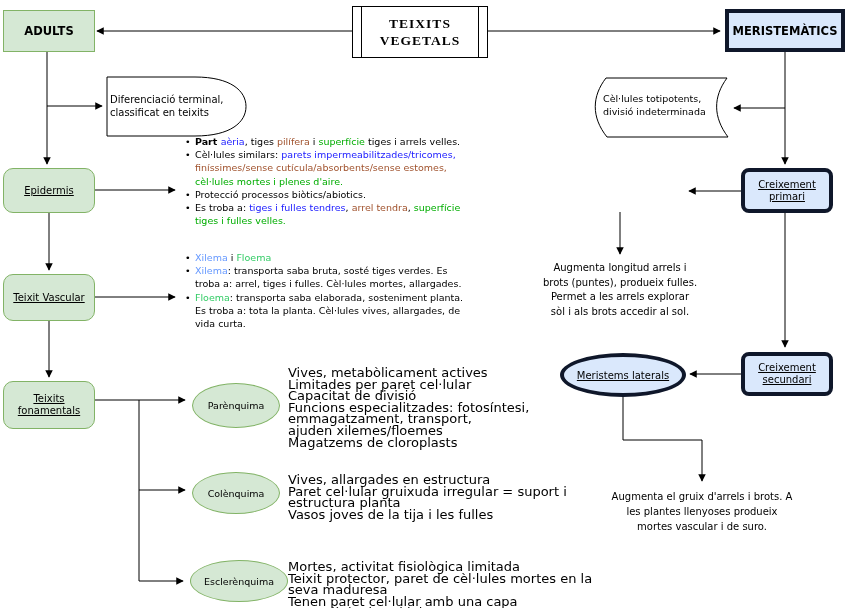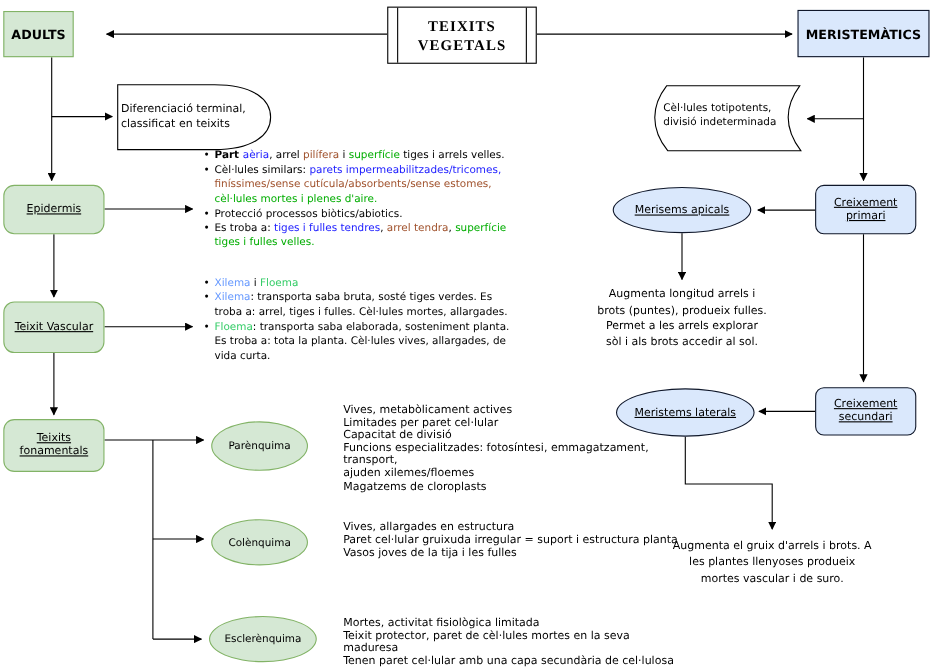--- a/index.html
+++ b/index.html
@@ -3,21 +3,21 @@
 <meta charset="utf-8">
 <style>
   html,body{margin:0;padding:0;background:#fff;}
   .canvas{position:relative;width:848px;height:608px;background:#fff;overflow:hidden;
           font-family:"DejaVu Sans","Liberation Sans",sans-serif;color:#000;}
   .overlay{position:absolute;left:0;top:0;width:848px;height:608px;pointer-events:none;}
 
   .node{position:absolute;display:flex;align-items:center;justify-content:center;
         text-align:center;box-sizing:border-box;white-space:pre-line;}
   .green-node{background:#d5e8d4;border:1px solid #82b366;}
-  .blue-node{background:#dae8fc;border:1px solid #0f172a;}
+  .blue-node{background:#dae8fc;border:4px solid #0f172a;}
   .rounded{border-radius:10px;}
   .ellipse{border-radius:50%;}
   .underl{text-decoration:underline;}
 
   .hdr{font-weight:bold;font-size:11.5px;}
   .root-box{position:absolute;left:352px;top:6px;width:136px;height:52px;background:#fff;
             border:1px solid #000;box-sizing:border-box;display:flex;align-items:center;
             justify-content:center;}
   .root-bars{position:absolute;left:8px;right:8px;top:0;bottom:0;
              border-left:1px solid #000;border-right:1px solid #000;}
@@ -29,21 +29,21 @@
   .ellipse-label{font-size:9.5px;}
 
   .shape-text{position:absolute;font-size:10px;line-height:13px;white-space:pre-line;}
 
   .blist{position:absolute;left:183px;width:350px;margin:0;padding:0;list-style:none;
          font-size:9.5px;line-height:13.2px;}
   .blist li{position:relative;padding-left:12px;margin:0;}
   .blist li::before{content:"\2022";position:absolute;left:2px;top:0;}
 
   .note{position:absolute;text-align:center;font-size:10px;line-height:14.5px;white-space:pre-line;}
-  .desc{position:absolute;left:312px;width:305px;font-size:10px;line-height:11.6px;white-space:pre-line;}
+  .desc{position:absolute;left:288px;width:305px;font-size:13px;line-height:11.6px;white-space:pre-line;}
 </style>
 </head>
 <body>
 
 <div class="canvas">
 
   <svg class="overlay" viewBox="0 0 848 608" xmlns="http://www.w3.org/2000/svg">
     <defs>
       <marker id="arr" viewBox="0 0 10 10" refX="9" refY="5" markerWidth="7.5" markerHeight="7.5" orient="auto-start-reverse">
         <path d="M0,0 L10,5 L0,10 z" fill="#000"></path>
@@ -69,21 +69,21 @@
       <path d="M785,213 L785,347" marker-end="url(#arr)"></path>
       <path d="M741,374 L690,374" marker-end="url(#arr)"></path>
       <path d="M623,397 L623,440 L702,440 L702,481" marker-end="url(#arr)"></path>
     </g>
     <g stroke="#000" stroke-width="1" fill="#fff">
       <path d="M107,77 L195,77 C231,77 246,91 246,106.5 C246,122 231,136 195,136 L107,136 Z"></path>
       <path d="M606,78 L727,78 C713,97 713,117 728,137 L607,137 C591,117 592,96 606,78 Z"></path>
     </g>
   </svg>
 
-  <div class="node green-node hdr" style="left:3px;top:10px;width:64px;height:42px;">
+  <div class="node green-node hdr" style="left:3px;top:10px;width:92px;height:42px;">
     <span>ADULTS</span>
   </div>
 
   <div class="root-box">
     <div class="root-bars"></div>
     <div class="root-title">TEIXITS
 VEGETALS</div>
   </div>
 
   <div class="node blue-node hdr" style="left:725px;top:9px;width:120px;height:43px;">
@@ -101,21 +101,21 @@
   <div class="node green-node rounded small-label" style="left:3px;top:274px;width:92px;height:47px;">
     <span class="underl">Teixit Vascular</span>
   </div>
   <div class="node green-node rounded small-label" style="left:3px;top:381px;width:92px;height:48px;">
     <span class="underl">Teixits
 fonamentals</span>
   </div>
 
   <ul class="blist" style="top:135px;">
       <li>
-        <div><span style="color: rgb(0, 0, 0); font-weight: bold;">Part </span><span style="color: rgb(26, 26, 255);">aèria</span><span style="color: rgb(0, 0, 0);">, arrel </span><span style="color: rgb(160, 82, 45);">pilífera</span><span style="color: rgb(0, 0, 0);"> i </span><span style="color: rgb(0, 173, 0);">superfície</span><span style="color: rgb(0, 0, 0);"> tiges i arrels velles.</span></div>
+        <div><span style="color: rgb(0, 0, 0); font-weight: bold;">Part </span><span style="color: rgb(26, 26, 255);">aèria</span><span style="color: rgb(0, 0, 0);">, tiges </span><span style="color: rgb(160, 82, 45);">pilífera</span><span style="color: rgb(0, 0, 0);"> i </span><span style="color: rgb(0, 173, 0);">superfície</span><span style="color: rgb(0, 0, 0);"> tiges i arrels velles.</span></div>
       </li>
       <li>
         <div><span style="color: rgb(0, 0, 0);">Cèl·lules similars: </span><span style="color: rgb(26, 26, 255);">parets impermeabilitzades/tricomes,</span></div>
         <div><span style="color: rgb(160, 82, 45);">finíssimes/sense cutícula/absorbents/sense estomes,</span></div>
         <div><span style="color: rgb(0, 173, 0);">cèl·lules mortes i plenes d'aire.</span></div>
       </li>
       <li>
         <div><span style="color: rgb(0, 0, 0);">Protecció processos biòtics/abiotics.</span></div>
       </li>
       <li>
@@ -131,23 +131,20 @@
         <div><span style="color: rgb(102, 153, 255);">Xilema</span><span style="color: rgb(0, 0, 0);">: transporta saba bruta, sosté tiges verdes. Es</span></div>
         <div><span style="color: rgb(0, 0, 0);">troba a: arrel, tiges i fulles. Cèl·lules mortes, allargades.</span></div>
       </li>
       <li>
         <div><span style="color: rgb(51, 204, 102);">Floema</span><span style="color: rgb(0, 0, 0);">: transporta saba elaborada, sosteniment planta.</span></div>
         <div><span style="color: rgb(0, 0, 0);">Es troba a: tota la planta. Cèl·lules vives, allargades, de</span></div>
         <div><span style="color: rgb(0, 0, 0);">vida curta.</span></div>
       </li>
     </ul>
 
-  <div class="node blue-node ellipse" style="left:557px;top:170px;width:126px;height:42px;font-size:10px;">
-    <span class="underl">Merisems apicals</span>
-  </div>
   <div class="node blue-node rounded small-label" style="left:741px;top:168px;width:92px;height:45px;border-radius:8px;">
     <span class="underl">Creixement
 primari</span>
   </div>
   <div class="note" style="left:528px;top:261px;width:184px;">Augmenta longitud arrels i
 brots (puntes), produeix fulles.
 Permet a les arrels explorar
 sòl i als brots accedir al sol.</div>
 
   <div class="node blue-node ellipse" style="left:560px;top:353px;width:126px;height:44px;font-size:10px;">

